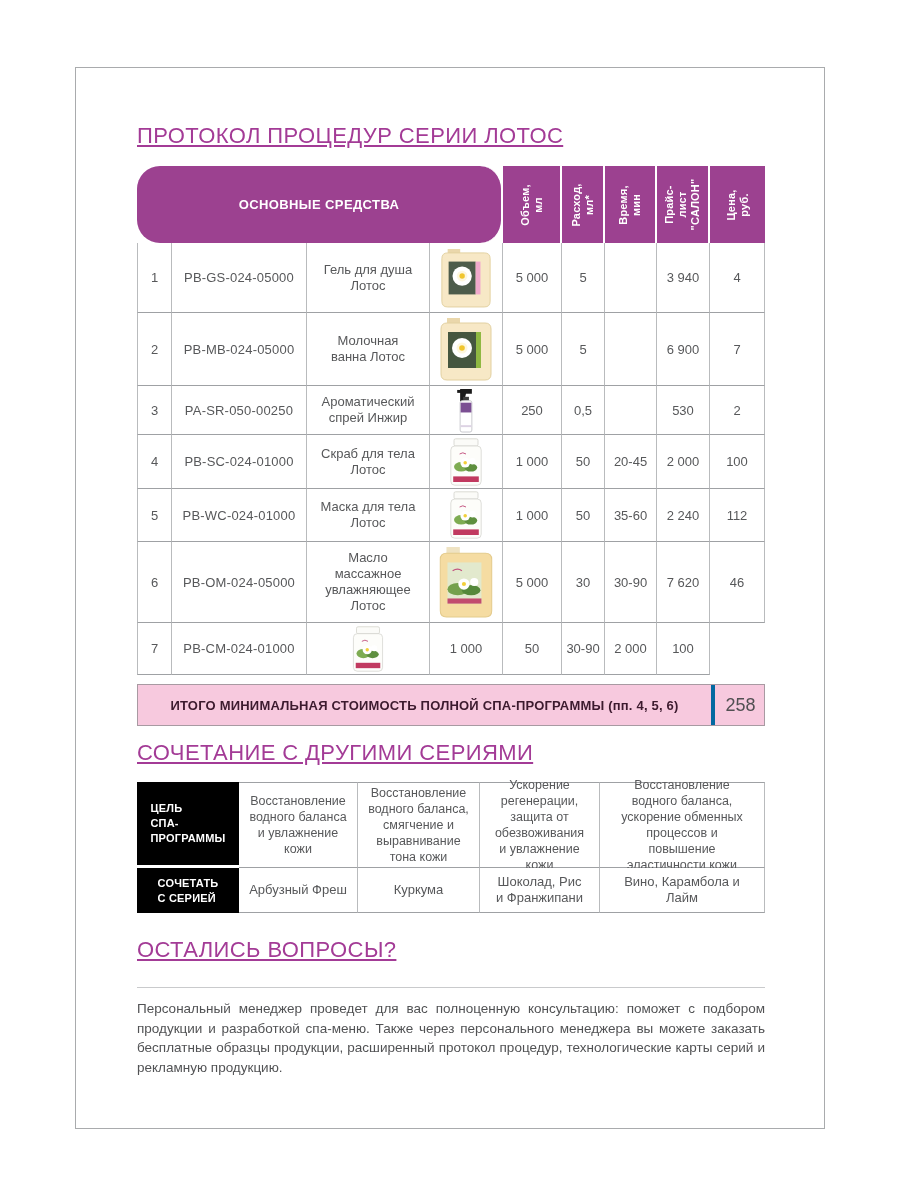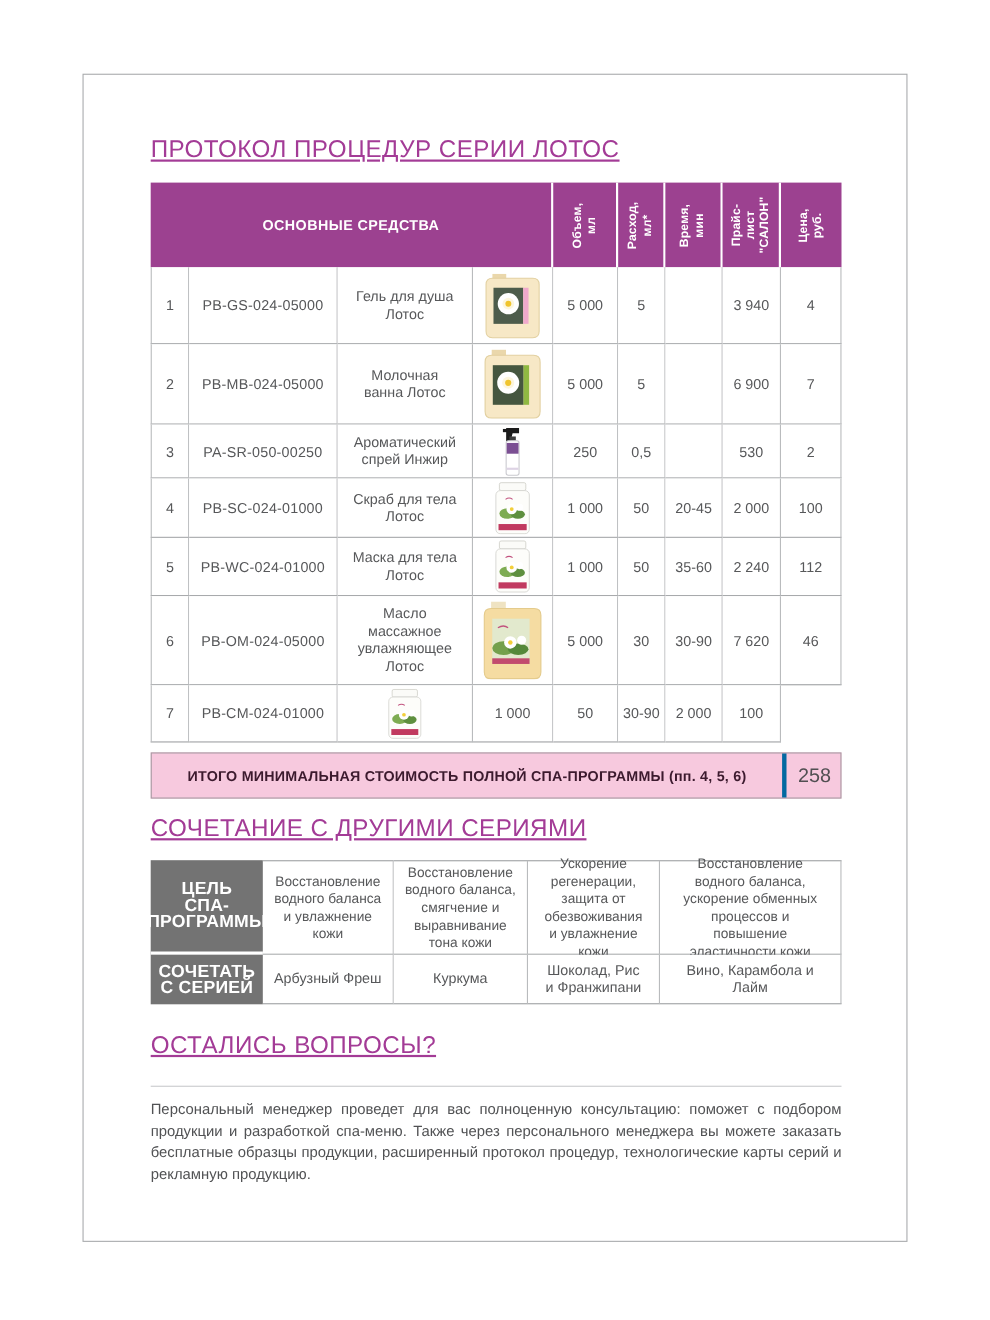--- a/index.html
+++ b/index.html
@@ -10,21 +10,21 @@
   .block{position:absolute;left:61px;width:628px;box-sizing:border-box;}
   .h{font-size:22px;line-height:26px;font-weight:400;color:#a33b96;letter-spacing:0.4px;white-space:nowrap;text-decoration:underline;}
   .h1{top:55px;} .h2{top:672px;} .h3{top:869px;}
 
   
   .t1{top:98px;display:grid;grid-template-columns:35px 135px 123px 73px 59px 43px 52px 53px 55px;
       grid-template-rows:77px 70px 73px 49px 54px 53px 81px 52px;}
   .t1 .hc{background:#9c4190;display:flex;align-items:center;justify-content:center;
           border-right:2px solid #ffffff;box-sizing:border-box;}
   .t1 .hc.last{border-right:none;}
-  .t1 .hc.main{grid-column:1 / 5;color:#ffffff;font-weight:bold;font-size:13px;letter-spacing:0.4px;}
+  .t1 .hc.main{grid-column:1 / 5;color:#ffffff;font-weight:bold;font-size:13px;letter-spacing:0.4px;border-radius:23px;}
   .vtext{transform:rotate(-90deg);white-space:pre-line;text-align:center;color:#ffffff;
          font-weight:bold;font-size:11px;line-height:13px;letter-spacing:0.2px;}
   .t1 .c{display:flex;align-items:center;justify-content:center;text-align:center;
          font-size:13px;color:#57585a;box-sizing:border-box;
          border-right:1px solid #b9bbbd;border-bottom:1px solid #9fa1a4;background:#ffffff;}
   .t1 .c.first{border-left:1px solid #b9bbbd;}
   .t1 .c.nm{white-space:pre-line;line-height:16px;padding:0 2px;}
   .t1 .c.art{letter-spacing:0.2px;}
 
   
@@ -35,22 +35,22 @@
   .total{top:616px;height:42px;display:grid;grid-template-columns:573px 55px;
          background:#f7c9de;border:1px solid #a89aa2;box-sizing:border-box;}
   .total .lbl{display:flex;align-items:center;justify-content:center;font-weight:bold;
               font-size:13px;color:#3c1a2e;letter-spacing:0.2px;}
   .total .val{display:flex;align-items:center;justify-content:center;font-size:18px;color:#514f52;
               border-left:4px solid #0369a1;box-sizing:border-box;}
 
   
   .t2{top:714px;display:grid;grid-template-columns:102px 119px 122px 120px 165px;
       grid-template-rows:86px 45px;}
-  .t2 .pc{background:#737373;display:flex;align-items:center;justify-content:center;
-          color:#ffffff;font-weight:bold;font-size:16px;line-height:15px;text-align:center;
+  .t2 .pc{background:#000000;display:flex;align-items:center;justify-content:center;
+          color:#ffffff;font-weight:bold;font-size:11px;line-height:15px;
           white-space:pre-line;box-sizing:border-box;letter-spacing:0.2px;}
   .t2 .pc.top{border-bottom:3px solid #ffffff;}
   .t2 .wc{display:flex;align-items:center;justify-content:center;text-align:center;
           font-size:12.5px;line-height:16px;color:#57585a;white-space:pre-line;
           box-sizing:border-box;border-right:1px solid #b9bbbd;border-bottom:1px solid #9fa1a4;
           padding:3px 4px;background:#ffffff;}
   .t2 .wc.goal{border-top:1px solid #9fa1a4;}
   .t2 .wc.ser{font-size:13px;}
 
   

